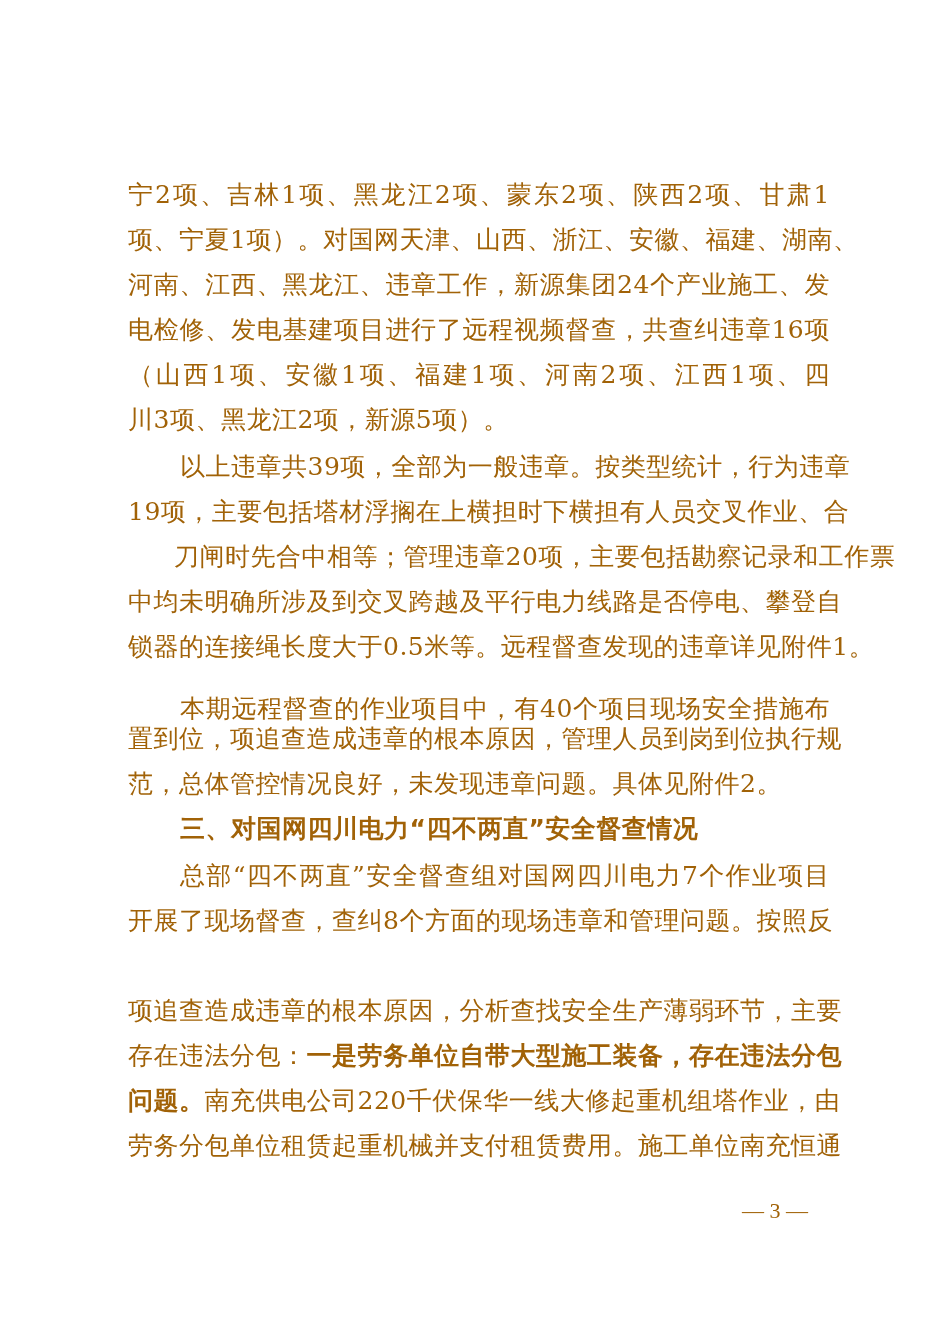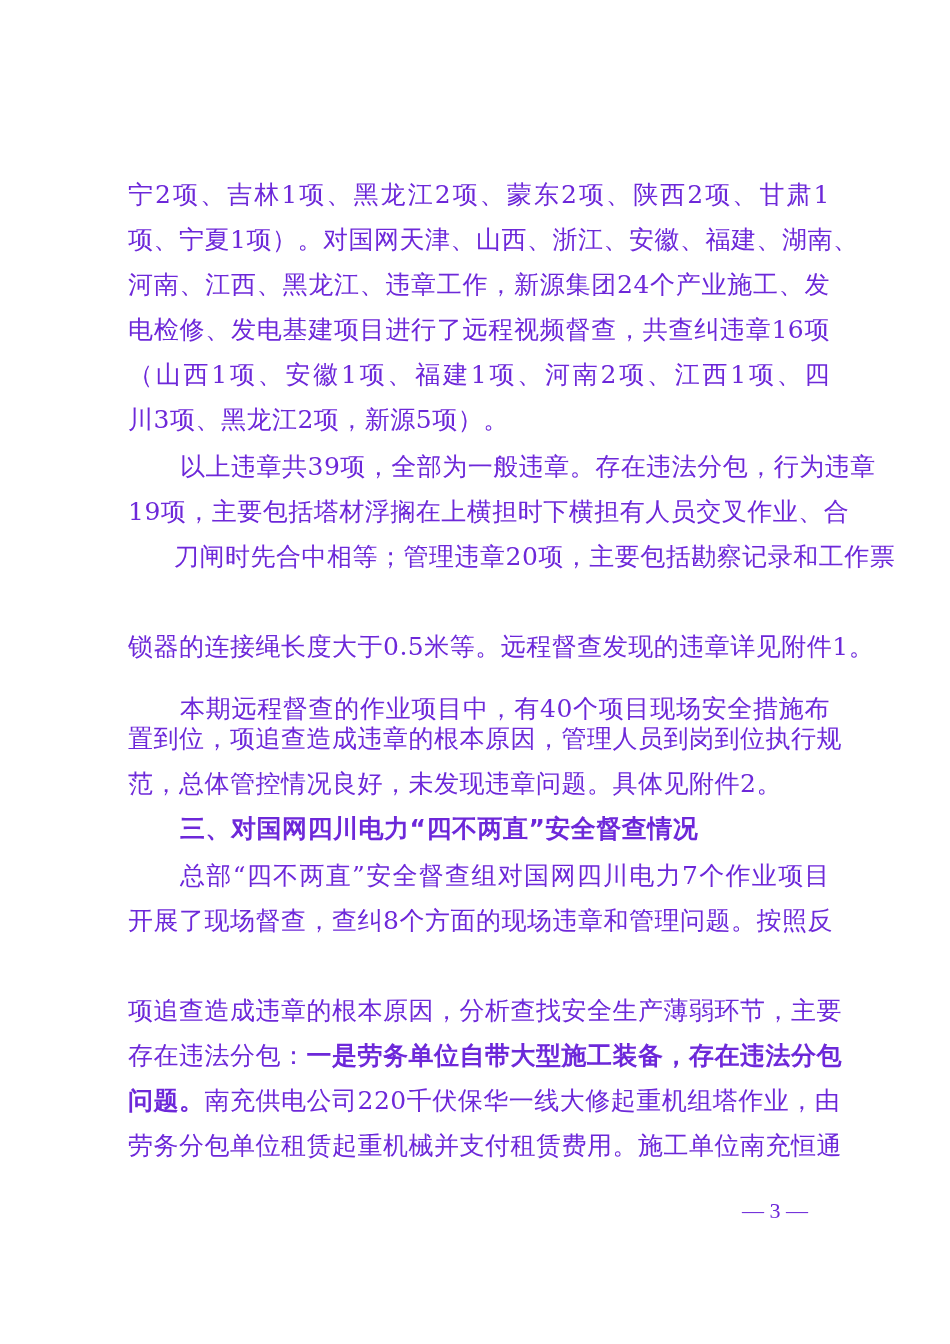--- a/index.html
+++ b/index.html
@@ -1,19 +1,19 @@
 <!DOCTYPE html>
 <html><head>
 <meta charset="utf-8">
 <style>
   html, body { margin: 0; padding: 0; background: #ffffff; }
   body { width: 950px; height: 1344px; position: relative; overflow: hidden; }
   .page {
     position: absolute; left: 0; top: 0; width: 950px; height: 1344px;
-    background: #ffffff; color: #6d28d9;
+    background: #ffffff; color: #a16207;
     font-family: "DejaVu Serif", "Liberation Serif", serif;
   }
   .line {
     position: absolute; left: 128px; width: 702px;
     font-size: 25px; line-height: 30px; height: 30px;
     white-space: nowrap; text-align: justify; text-align-last: justify;
     letter-spacing: 0.5px;
   }
   .line.last { text-align-last: left; }
   .line.indent { padding-left: 52px; width: 650px; }
@@ -33,23 +33,24 @@
 
 <div class="page">
 
   <div class="line" style="top:180px;">宁2项、吉林1项、黑龙江2项、蒙东2项、陕西2项、甘肃1</div>
   <div class="line" style="top:225px;">项、宁夏1项）。对国网天津、山西、浙江、安徽、福建、湖南、</div>
   <div class="line" style="top:270px;">河南、江西、黑龙江、违章工作，新源集团24个产业施工、发</div>
   <div class="line" style="top:315px;">电检修、发电基建项目进行了远程视频督查，共查纠违章16项</div>
   <div class="line" style="top:360px;">（山西1项、安徽1项、福建1项、河南2项、江西1项、四</div>
   <div class="line last" style="top:405px;">川3项、黑龙江2项，新源5项）。</div>
 
-  <div class="line indent" style="top:452px;">以上违章共39项，全部为一般违章。存在违法分包，行为违章</div>
+  <div class="line indent" style="top:452px;">以上违章共39项，全部为一般违章。按类型统计，行为违章</div>
   <div class="line" style="top:497px;">19项，主要包括塔材浮搁在上横担时下横担有人员交叉作业、合</div>
   <div class="line" style="top:542px;margin-left:46px;">刀闸时先合中相等；管理违章20项，主要包括勘察记录和工作票</div>
+  <div class="line" style="top:587px;">中均未明确所涉及到交叉跨越及平行电力线路是否停电、攀登自</div>
   <div class="line" style="top:632px;">锁器的连接绳长度大于0.5米等。远程督查发现的违章详见附件1。</div>
 
   <div class="line indent" style="top:694px;">本期远程督查的作业项目中，有40个项目现场安全措施布</div>
   <div class="line" style="top:724px;">置到位，项追查造成违章的根本原因，管理人员到岗到位执行规</div>
   <div class="line last" style="top:769px;">范，总体管控情况良好，未发现违章问题。具体见附件2。</div>
 
   <div class="line indent heading" style="top:814px;">三、对国网四川电力“四不两直”安全督查情况</div>
 
   <div class="line indent" style="top:861px;">总部“四不两直”安全督查组对国网四川电力7个作业项目</div>
   <div class="line" style="top:906px;">开展了现场督查，查纠8个方面的现场违章和管理问题。按照反</div>

